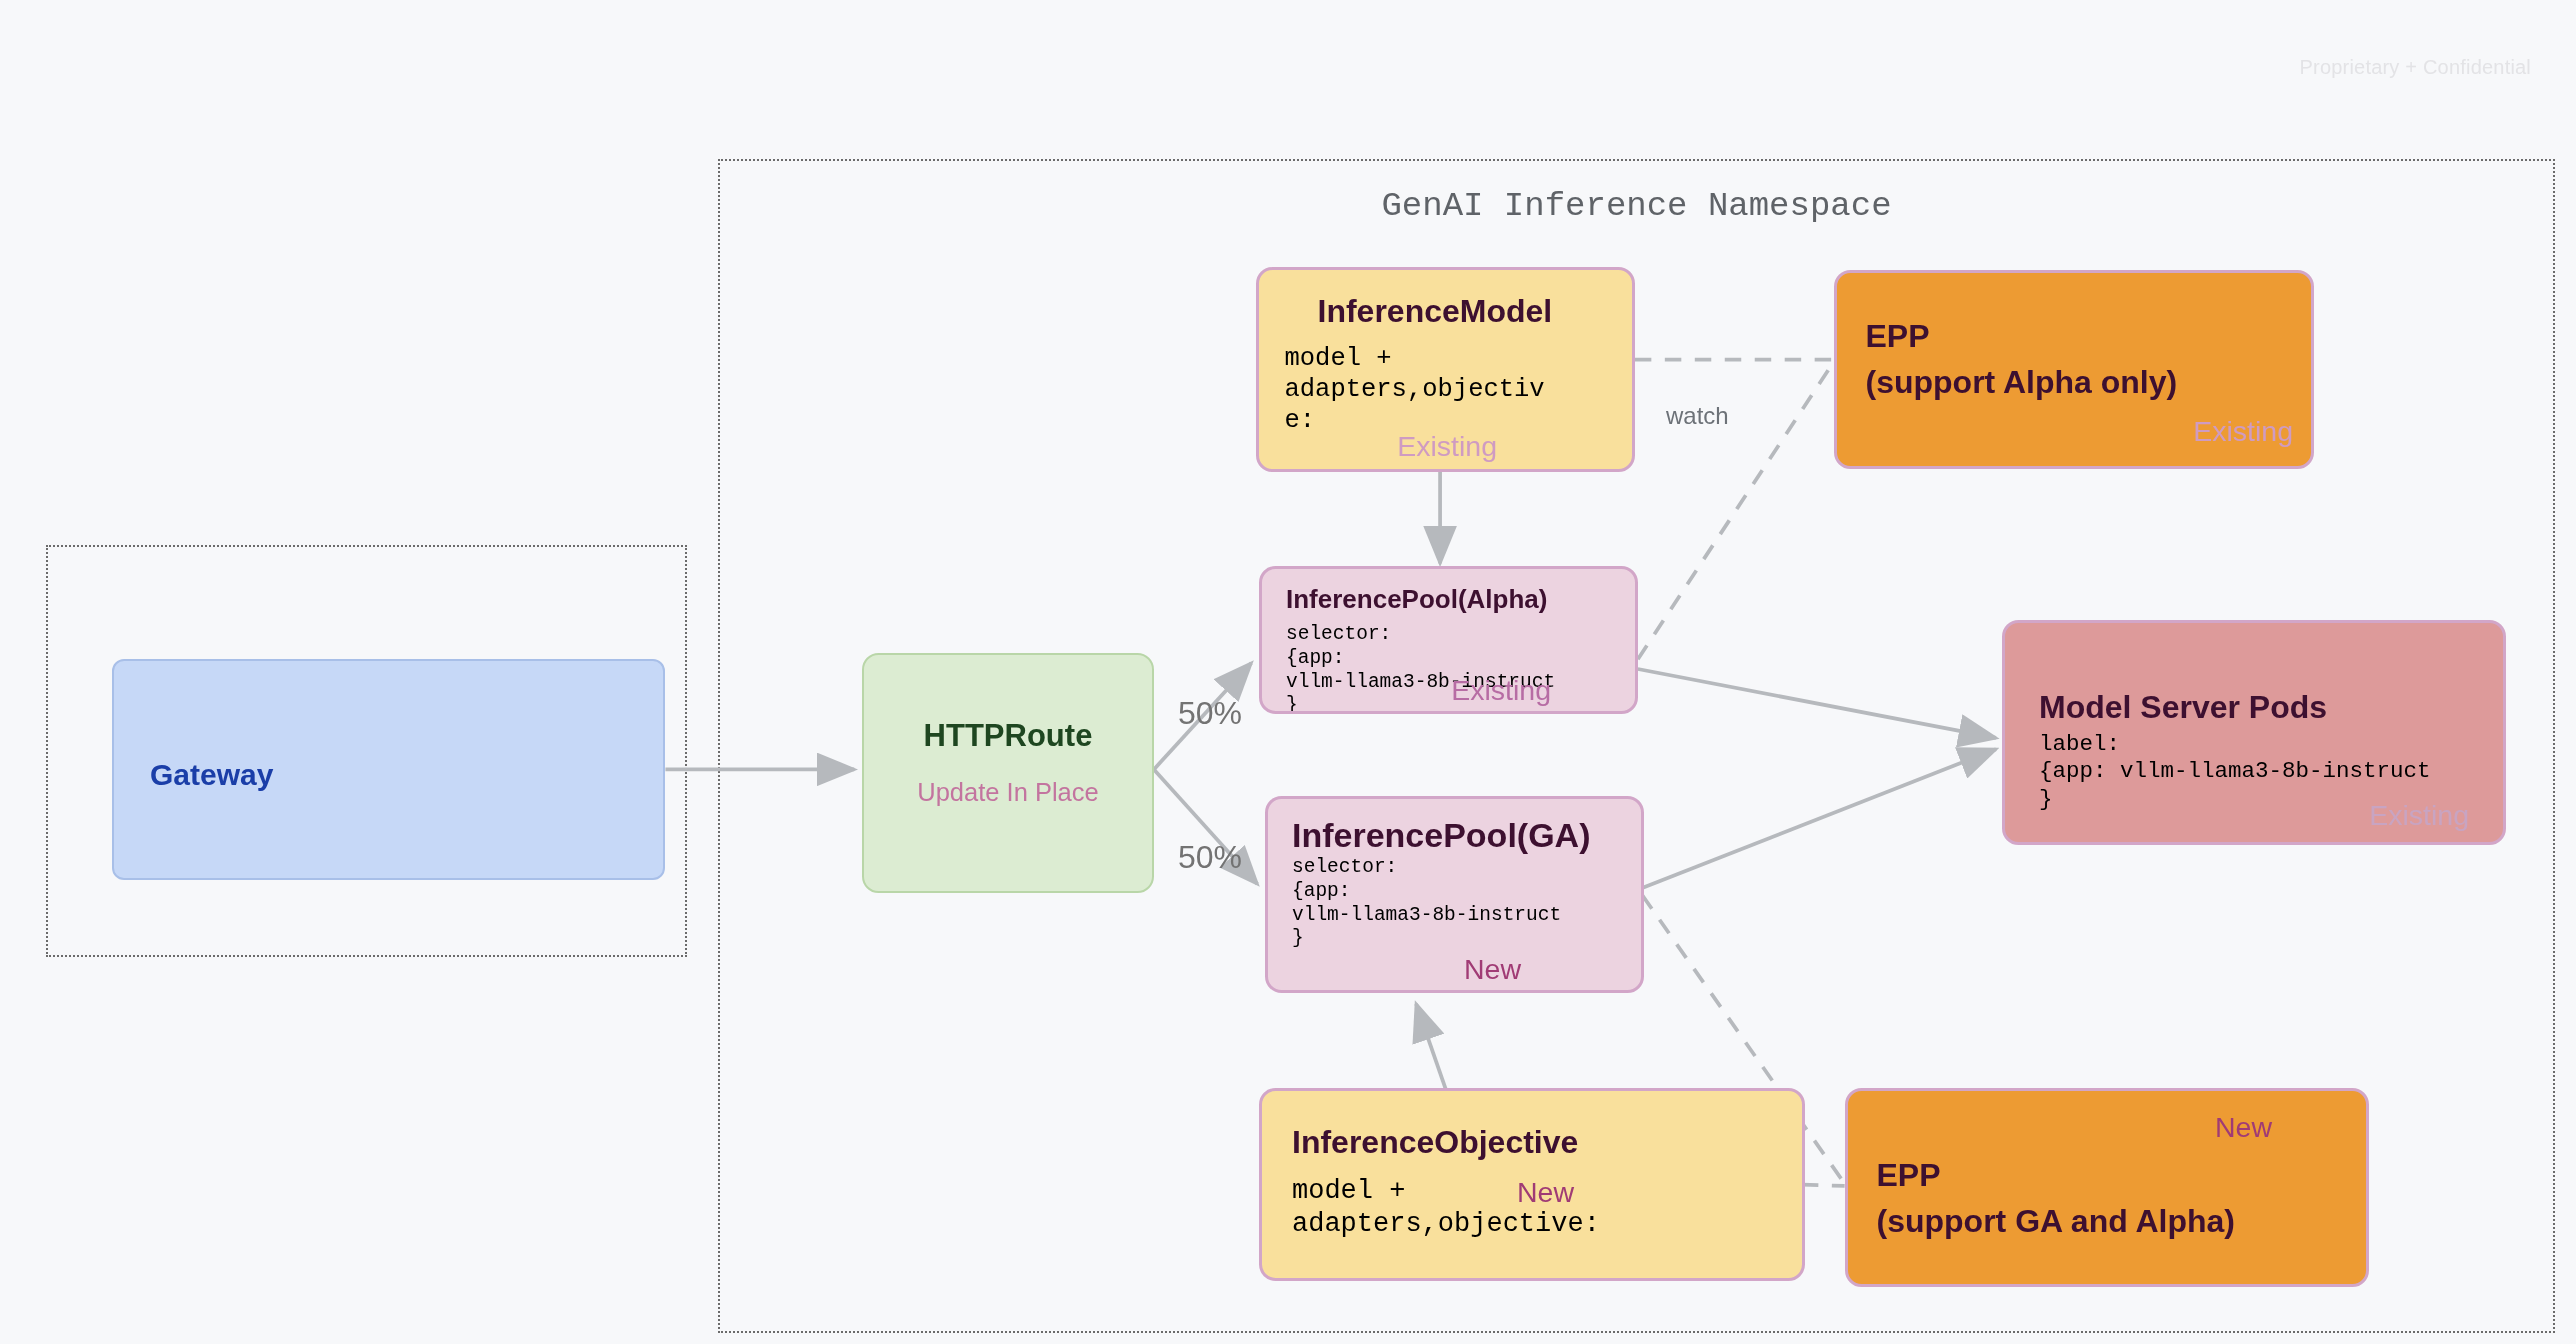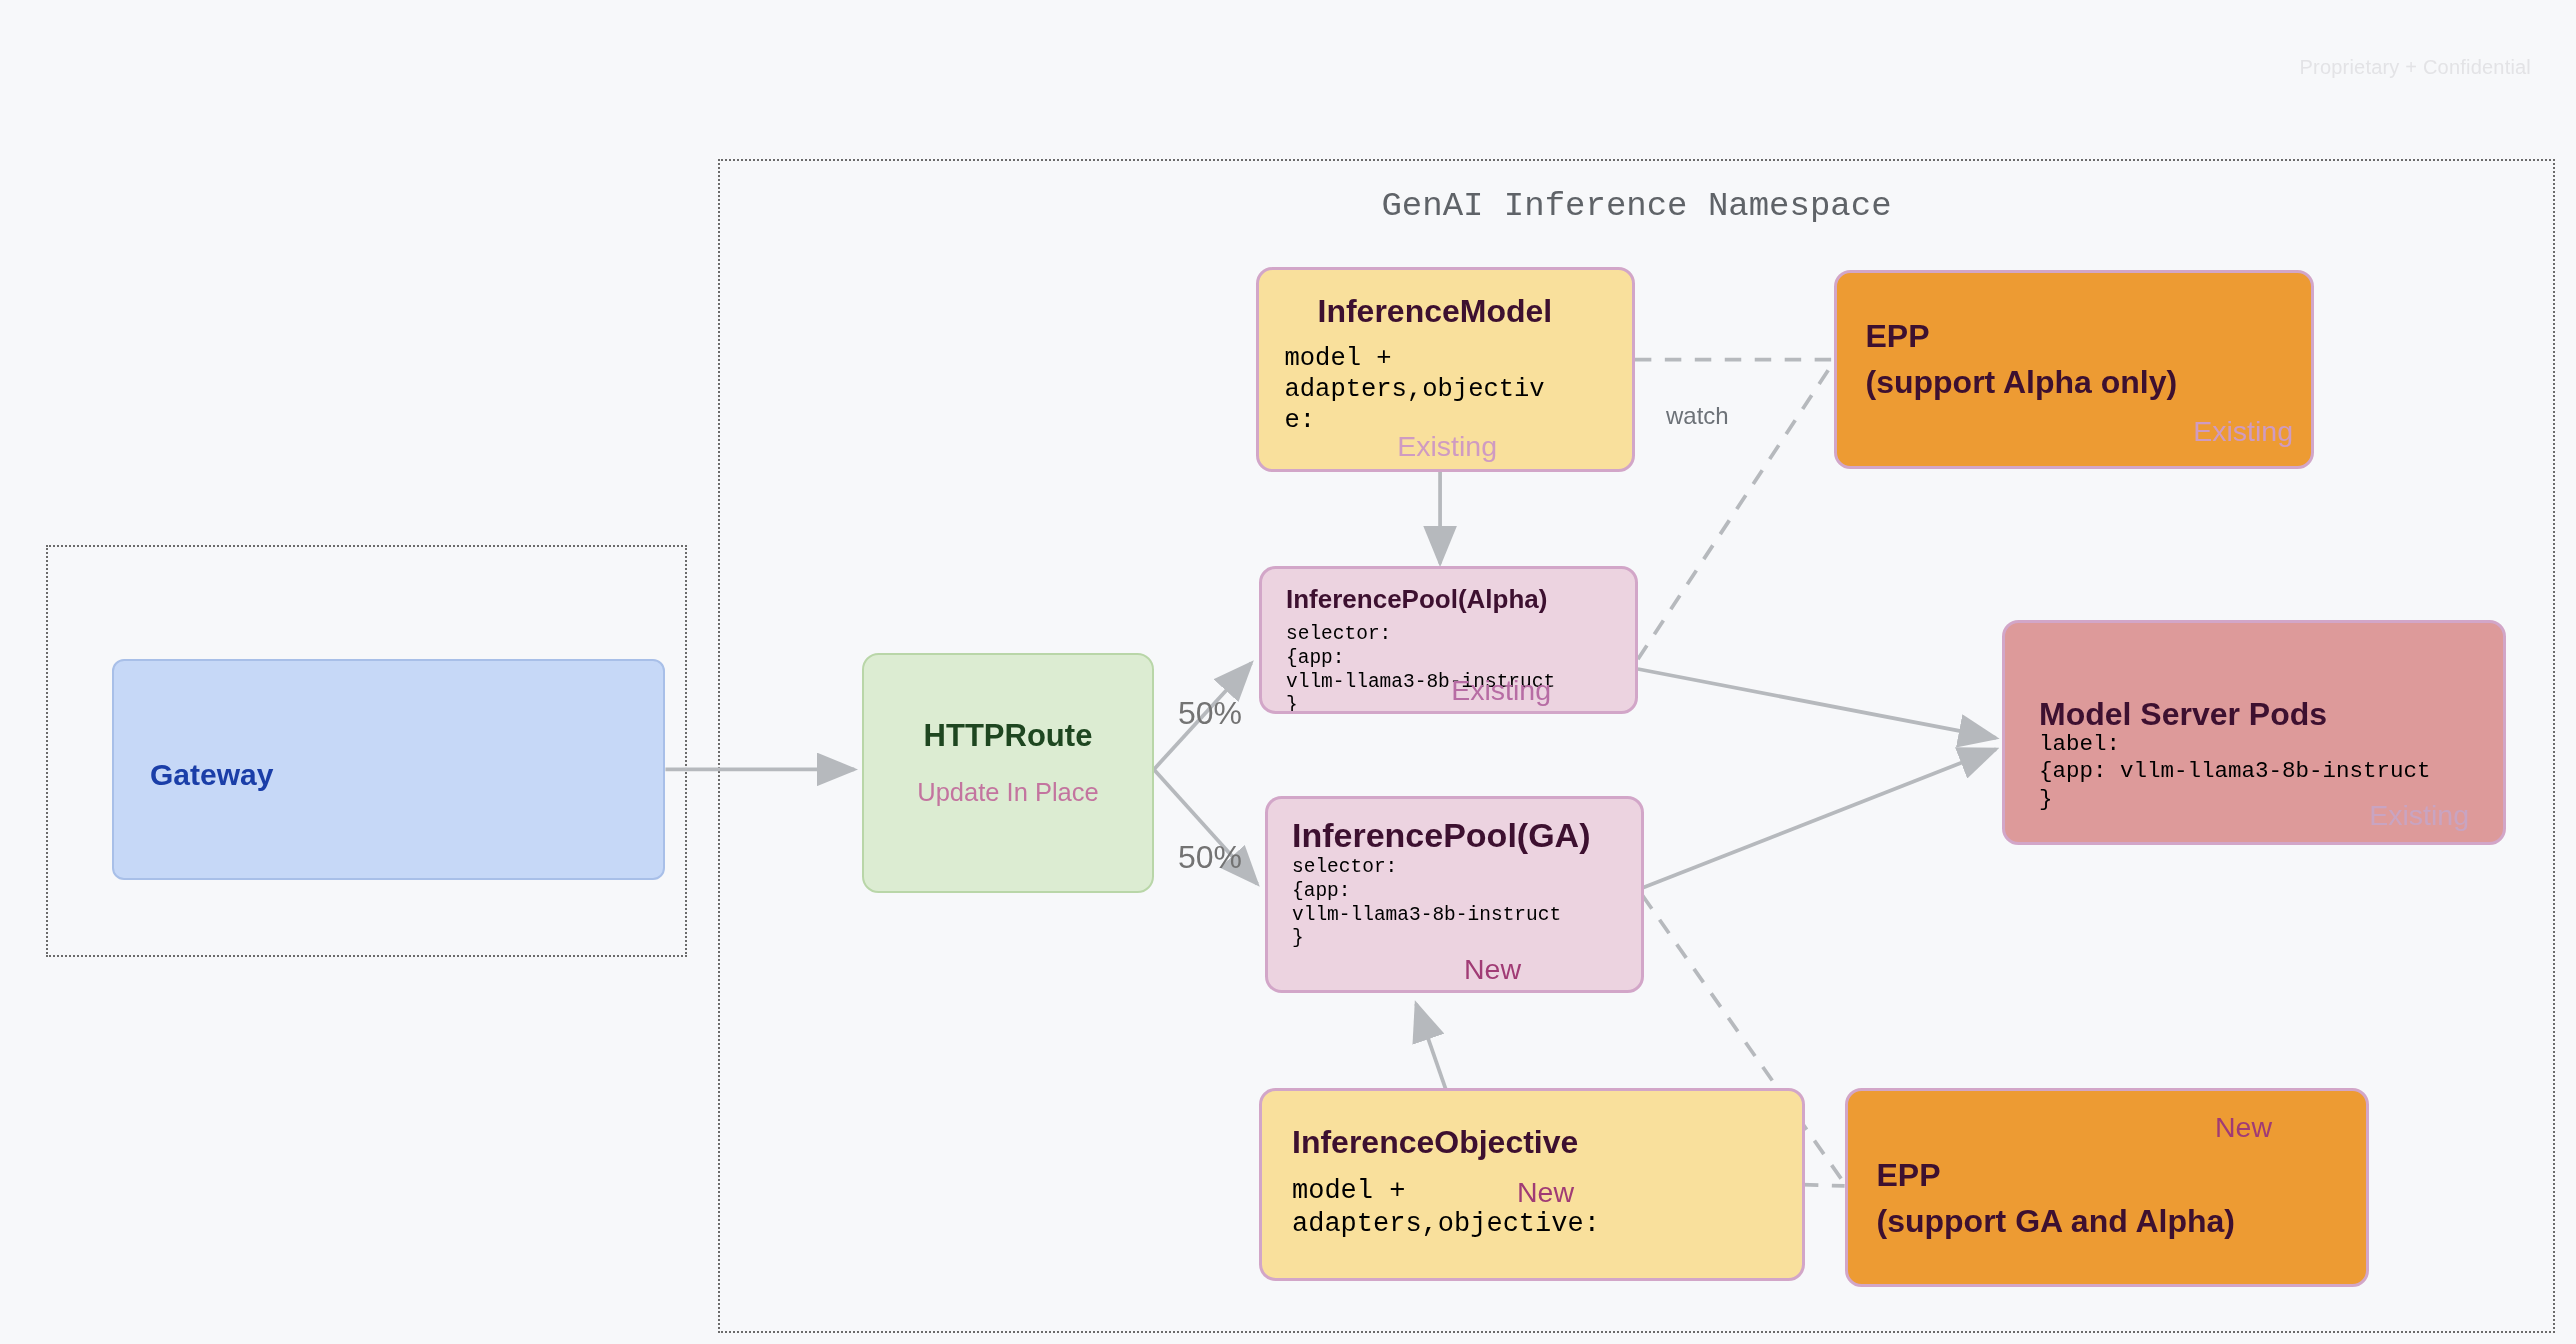--- a/index.html
+++ b/index.html
@@ -226,21 +226,21 @@
     <div class="tag tag-existing" style="right:18px; bottom:18px; font-size:28.5px;">Existing</div>
   </div>
 
   <div class="node orange" id="epp-ga" style="left:1845px; top:1088px; width:524px; height:199px;">
     <div class="title" style="left:28.5px; top:66px; font-size:32px;">EPP</div>
     <div class="title" style="left:28.5px; top:112px; font-size:32px;">(support GA and Alpha)</div>
     <div class="tag tag-new" style="right:94px; top:19.5px; font-size:28.5px;">New</div>
   </div>
 
   <div class="node salmon" id="model-server-pods" style="left:2002px; top:620px; width:504px; height:225px;">
-    <div class="title" style="left:34px; top:73px; font-size:32px;">Model Server Pods</div>
+    <div class="title" style="left:34px; top:66px; font-size:32px;">Model Server Pods</div>
     <div class="body" style="left:34px; top:108px; font-size:22.5px;">label:
 {app: vllm-llama3-8b-instruct
 }</div>
     <div class="tag" style="right:34px; bottom:10.5px; font-size:28.5px; color:#c8a4c2;">Existing</div>
   </div>
 
 </div>
 
 
 </body></html>

